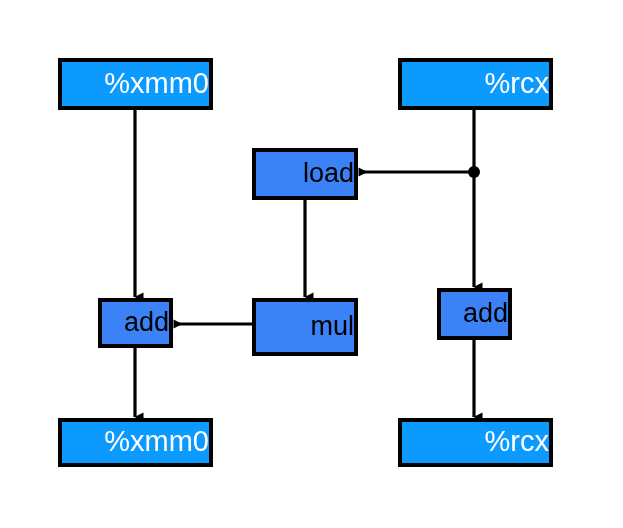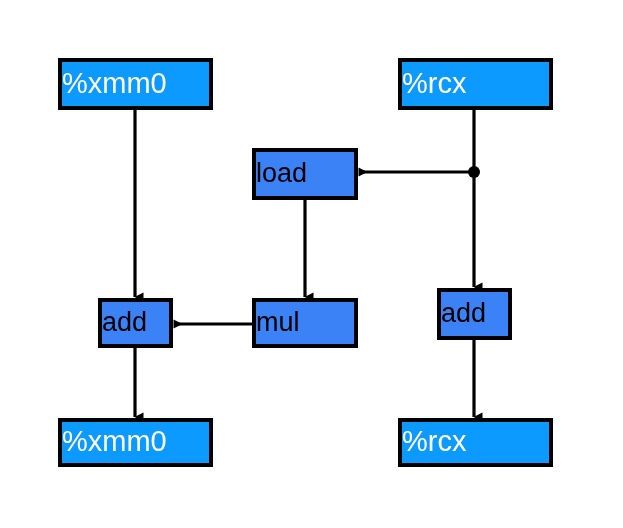--- a/index.html
+++ b/index.html
@@ -21,25 +21,26 @@
     top: 0;
     width: 623px;
     height: 528px;
     pointer-events: none;
   }
   .node {
     position: absolute;
     box-sizing: border-box;
     display: flex;
     align-items: center;
-    justify-content: flex-start;
+    justify-content: flex-end;
     border: 4px solid #000000;
     line-height: 1;
     white-space: nowrap;
     z-index: 2;
+    padding-left: 36px;
   }
   .node.reg {
     background: #0d9aff;
     color: #ffffff;
     font-size: 29px;
   }
   .node.op {
     background: #3b82f6;
     color: #000000;
     font-size: 27px;
@@ -90,21 +91,21 @@
   </div>
 
   <div class="node op" style="left:252px; top:148px; width:106px; height:52px;">
     <span>load</span>
   </div>
 
   <div class="node op" style="left:98px; top:298px; width:75px; height:50px;">
     <span>add</span>
   </div>
 
-  <div class="node op" style="left:252px; top:298px; width:106px; height:50px;">
+  <div class="node op" style="left:252px; top:298px; width:106px; height:58px;">
     <span>mul</span>
   </div>
 
   <div class="node op" style="left:437px; top:288px; width:75px; height:52px;">
     <span>add</span>
   </div>
 
   <div class="node reg" style="left:58px; top:418px; width:155px; height:49px;">
     <span>%xmm0</span>
   </div>

